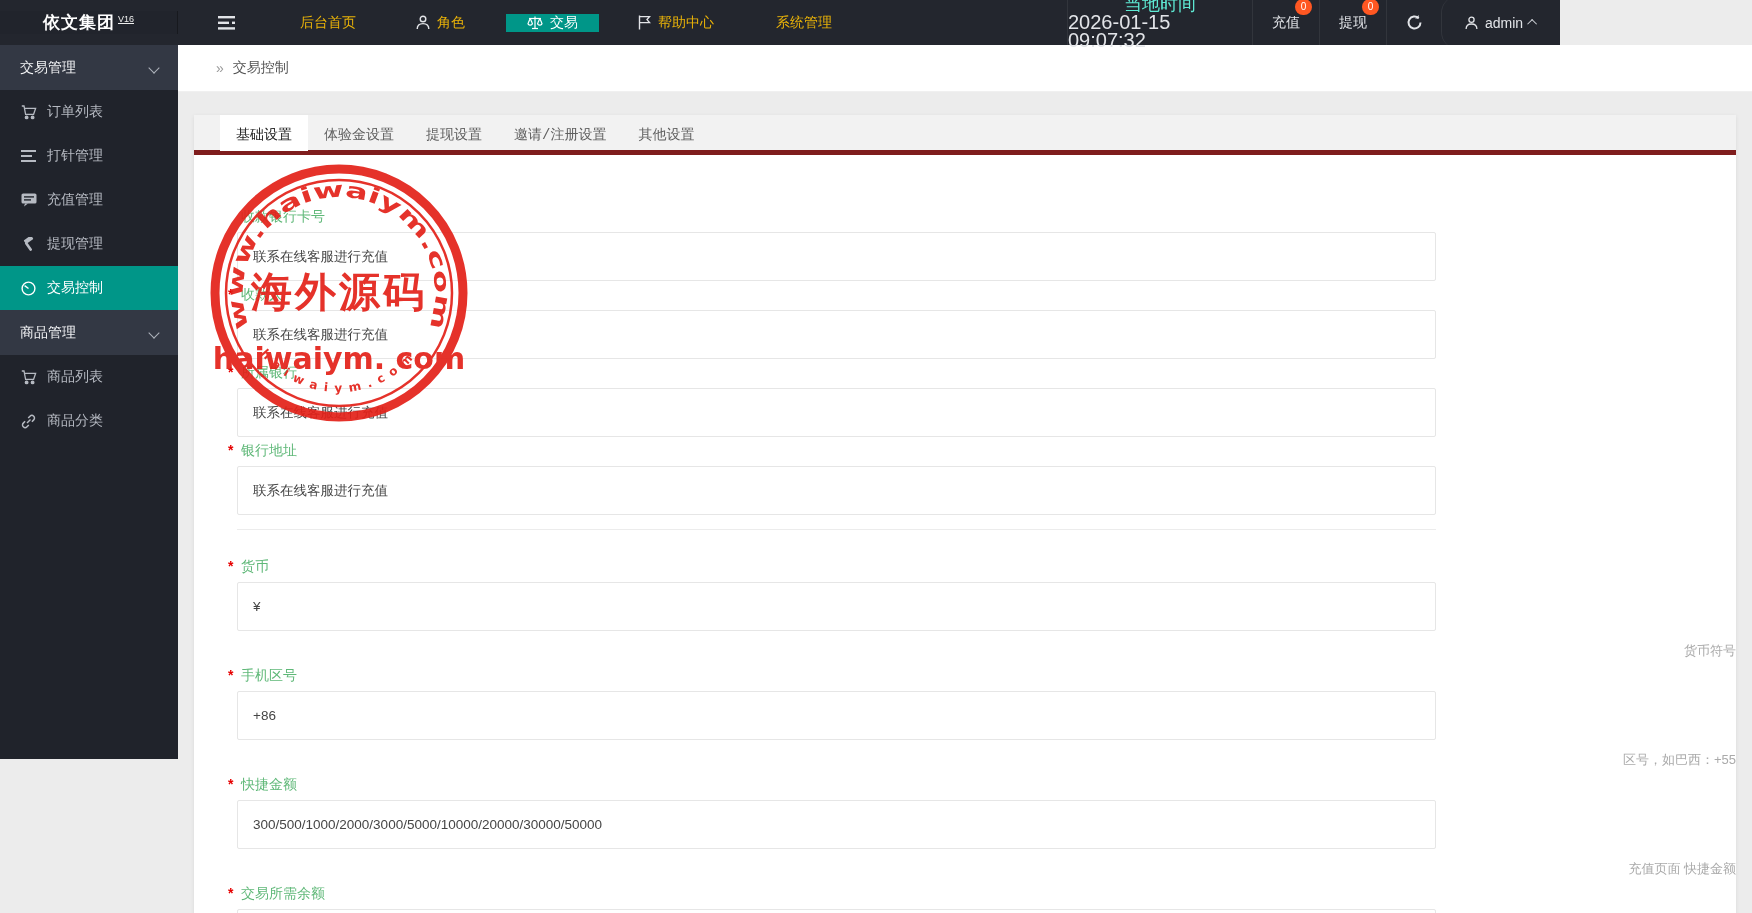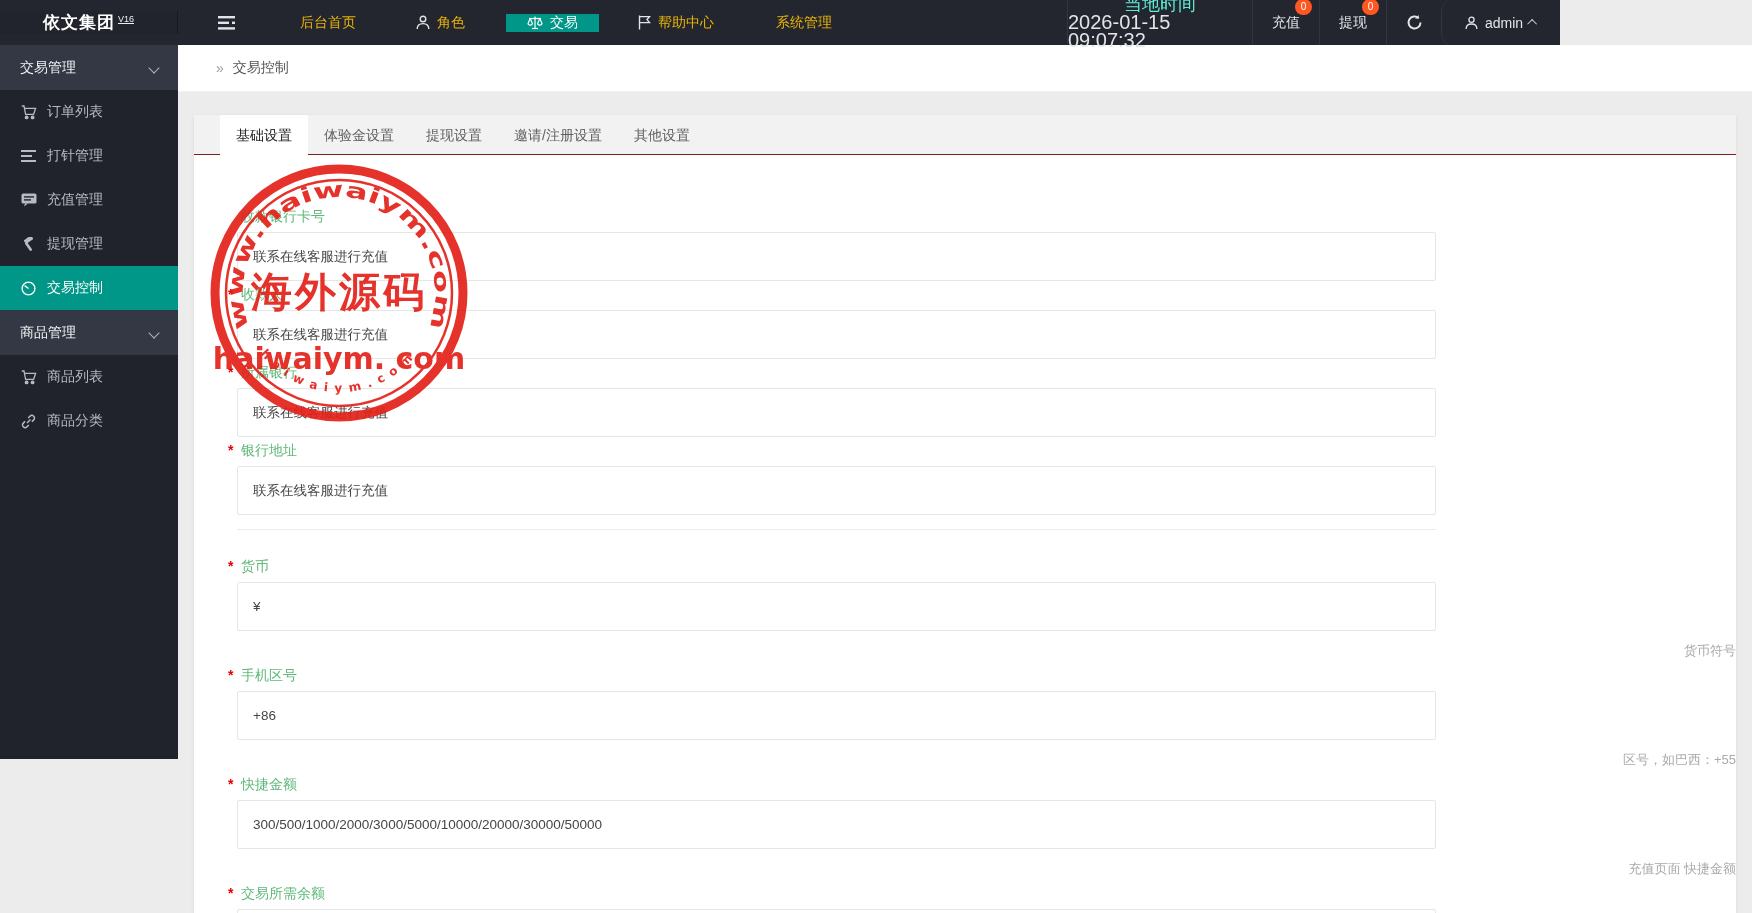--- a/index.html
+++ b/index.html
@@ -42,21 +42,21 @@
   .side-item .sicon { width:17px; margin-right:10px; display:flex; justify-content:center; }
   .side-item.active { background:#009688; color:#fff; }
 
   
   .main { position:absolute; left:178px; top:45px; width:1574px; height:868px; background:#ececec; }
   .crumb-bar { height:47px; background:#fff; display:flex; align-items:center; padding-left:38px;
     color:#545454; border-bottom:1px solid #f0f0f0; }
   .crumb-bar .arrows { color:#9a9a9a; margin-right:9px; font-size:14px; }
   .card { margin:23px 16px 0 16px; background:#fff; box-shadow:0 1px 4px rgba(0,0,0,.08);
     min-height:780px; }
-  .tabs { display:flex; background:#f2f2f2; border-bottom:1px solid #7f1d1d; padding-left:26px; height:40px; }
+  .tabs { display:flex; background:#f2f2f2; border-bottom:5px solid #7f1d1d; padding-left:26px; height:40px;font-family:Liberation Mono, monospace; }
   .tab { line-height:40px; padding:0 16px; color:#5f5f5f; cursor:pointer; font-size:14px; }
   .tab.active { background:#fff; color:#222; box-shadow:0 1px 0 #fff; }
 
   .form { padding:52px 0 20px 43px; }
   .form-item { margin-bottom:4px; }
   .label-row { height:18px; line-height:18px; margin-bottom:7px; }
   .star { display:inline-block; width:9px; margin-left:-9px; color:#e60000; font-weight:bold; }
   .f-label { color:#5fb878; font-size:14px; }
   .f-input { width:1199px; height:49px; border:1px solid #e6e6e6; border-radius:2px; background:#fff;
     padding:0 15px; font-size:13.5px; color:#454545; outline:none;

